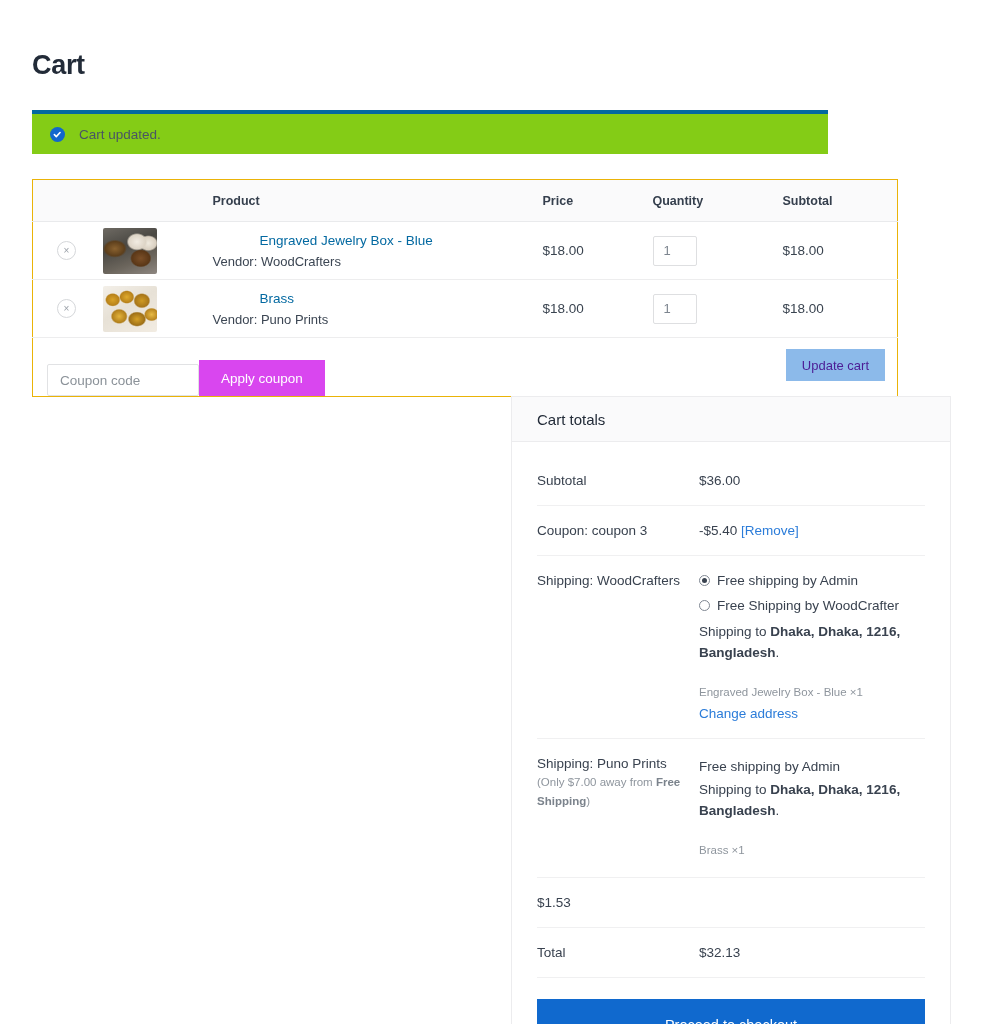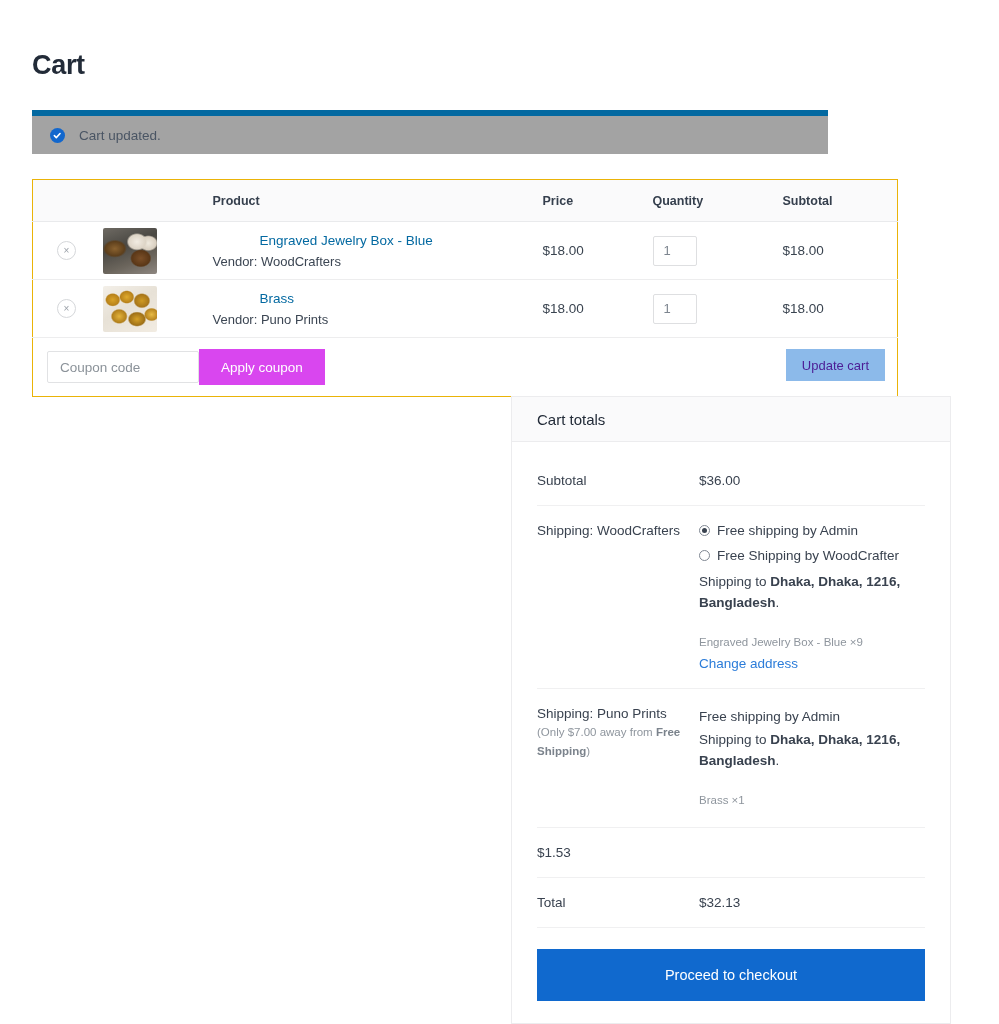--- a/index.html
+++ b/index.html
@@ -20,22 +20,22 @@
     color: #222b38;
     letter-spacing: -0.3px;
     margin: 0;
     padding-top: 48px;
     line-height: 34px;
   }
 
   
   .notice {
     margin-top: 28px;
-    background: #a3a3a3;
-    border-top: 6px solid #0369a1;
+    background: #84cc16;
+    border-top: 4px solid #0369a1;
     height: 44px;
     display: flex;
     align-items: center;
     padding-left: 18px;
   }
   .notice-icon {
     width: 15px; height: 15px; border-radius: 50%;
     background: #1267cd;
     display: inline-flex; align-items: center; justify-content: center;
     flex: none;
@@ -125,21 +125,21 @@
     border-radius: 2px;
     font-size: 13px;
     color: #7d858f;
     padding-left: 10px;
     font-family: "Liberation Sans", sans-serif;
     background: #fff;
   }
 
   
   .coupon-row { position: relative; height: 58px; }
-  .coupon-inner { display: flex; align-items: center; height: 100%; }
+  .coupon-inner { display: flex; align-items: flex-end; height: 100%; }
   .coupon-input {
     width: 152px; height: 32px;
     border: 1px solid #e1e2e4;
     border-radius: 2px;
     padding-left: 12px;
     font-size: 13.5px;
     color: #3a4450;
     margin-left: 14px;
     font-family: "Liberation Sans", sans-serif;
     background: #fff;
@@ -305,37 +305,44 @@
     <div class="totals-head">
       <h2>Cart totals</h2>
     </div>
     <div class="totals-body">
 
       <div class="trow">
         <div class="tlabel">Subtotal</div>
         <div class="tval">$36.00</div>
       </div>
 
+      <div class="trow">
+        <div class="tlabel">Coupon: coupon 3</div>
+        <div class="tval">
+          <span>-$5.40</span>
+          <a class="link">[Remove]</a>
+        </div>
+      </div>
 
       <div class="trow">
         <div class="tlabel">Shipping: WoodCrafters</div>
         <div class="tval">
           <label class="ship-opt">
             <span class="radio on"></span>
             <span>Free shipping by Admin</span>
           </label>
           <label class="ship-opt">
             <span class="radio"></span>
             <span>Free Shipping by WoodCrafter</span>
           </label>
           <div class="ship-to">
             <span>Shipping to </span><b>Dhaka, Dhaka, 1216, Bangladesh</b><span>.</span>
           </div>
           <div class="ship-items">
-            <span class="muted-small">Engraved Jewelry Box - Blue ×9</span>
+            <span class="muted-small">Engraved Jewelry Box - Blue ×1</span>
             <a class="link">Change address</a>
           </div>
         </div>
       </div>
 
       <div class="trow">
         <div class="tlabel">
           <div>Shipping: Puno Prints</div>
           <span class="muted-small"><span>(Only $7.00 away from </span><b>Free Shipping</b><span>)</span></span>
         </div>

